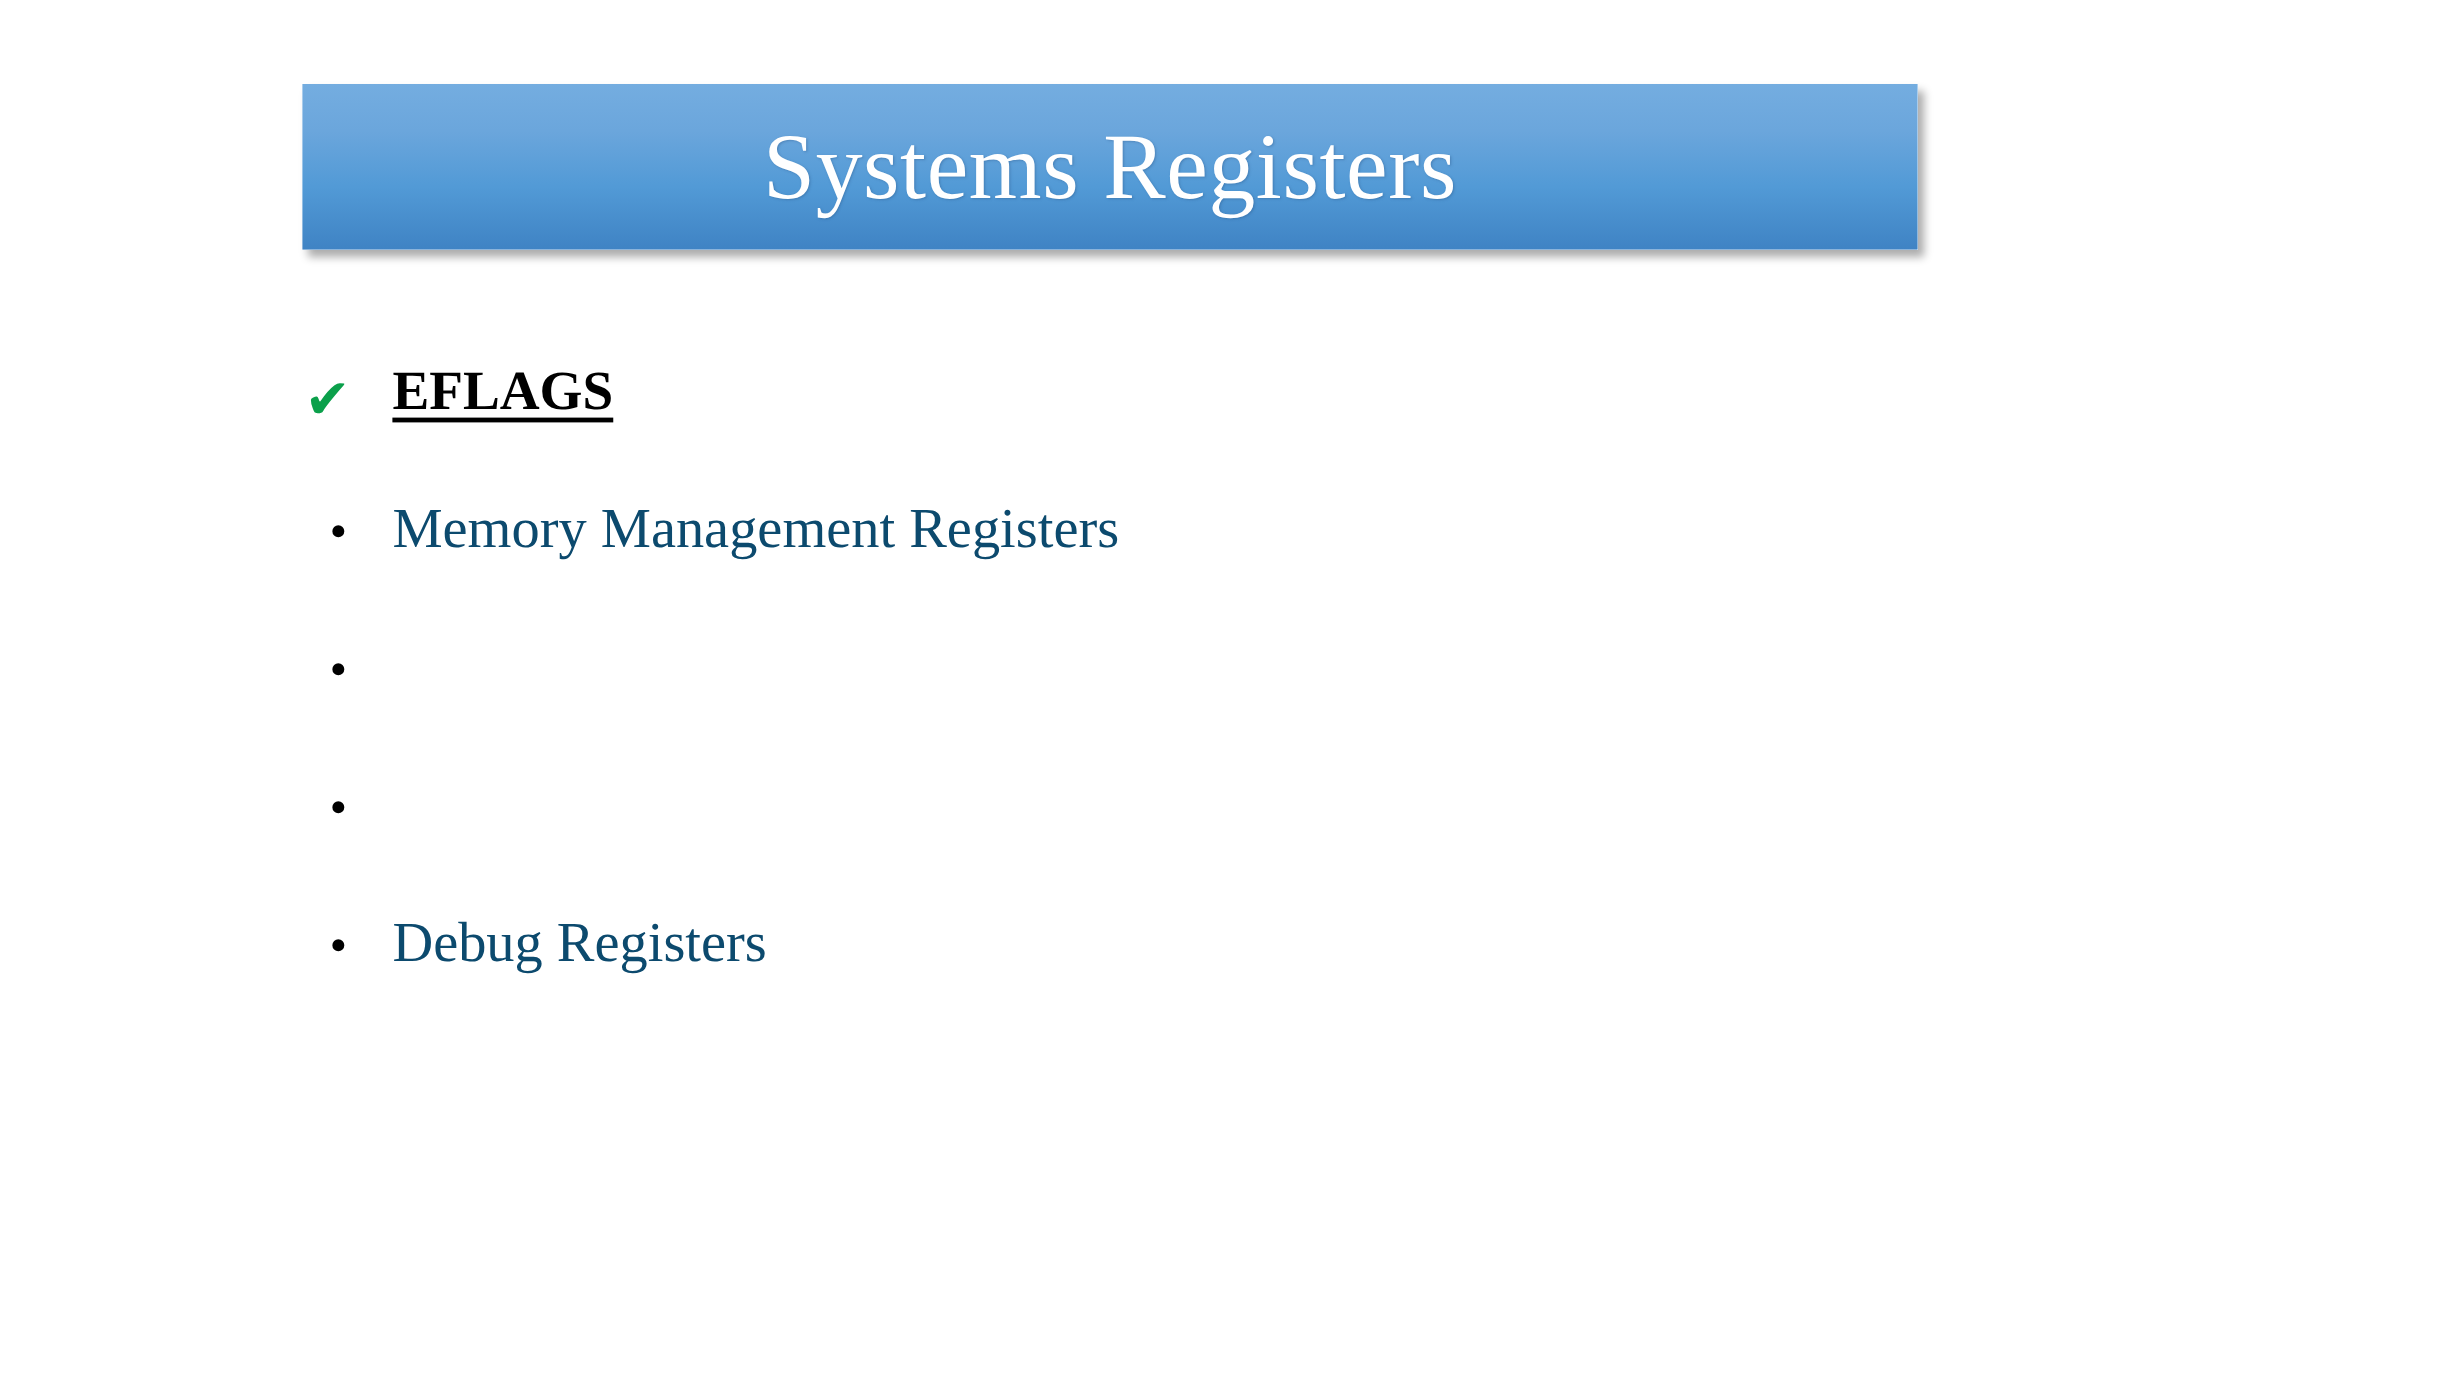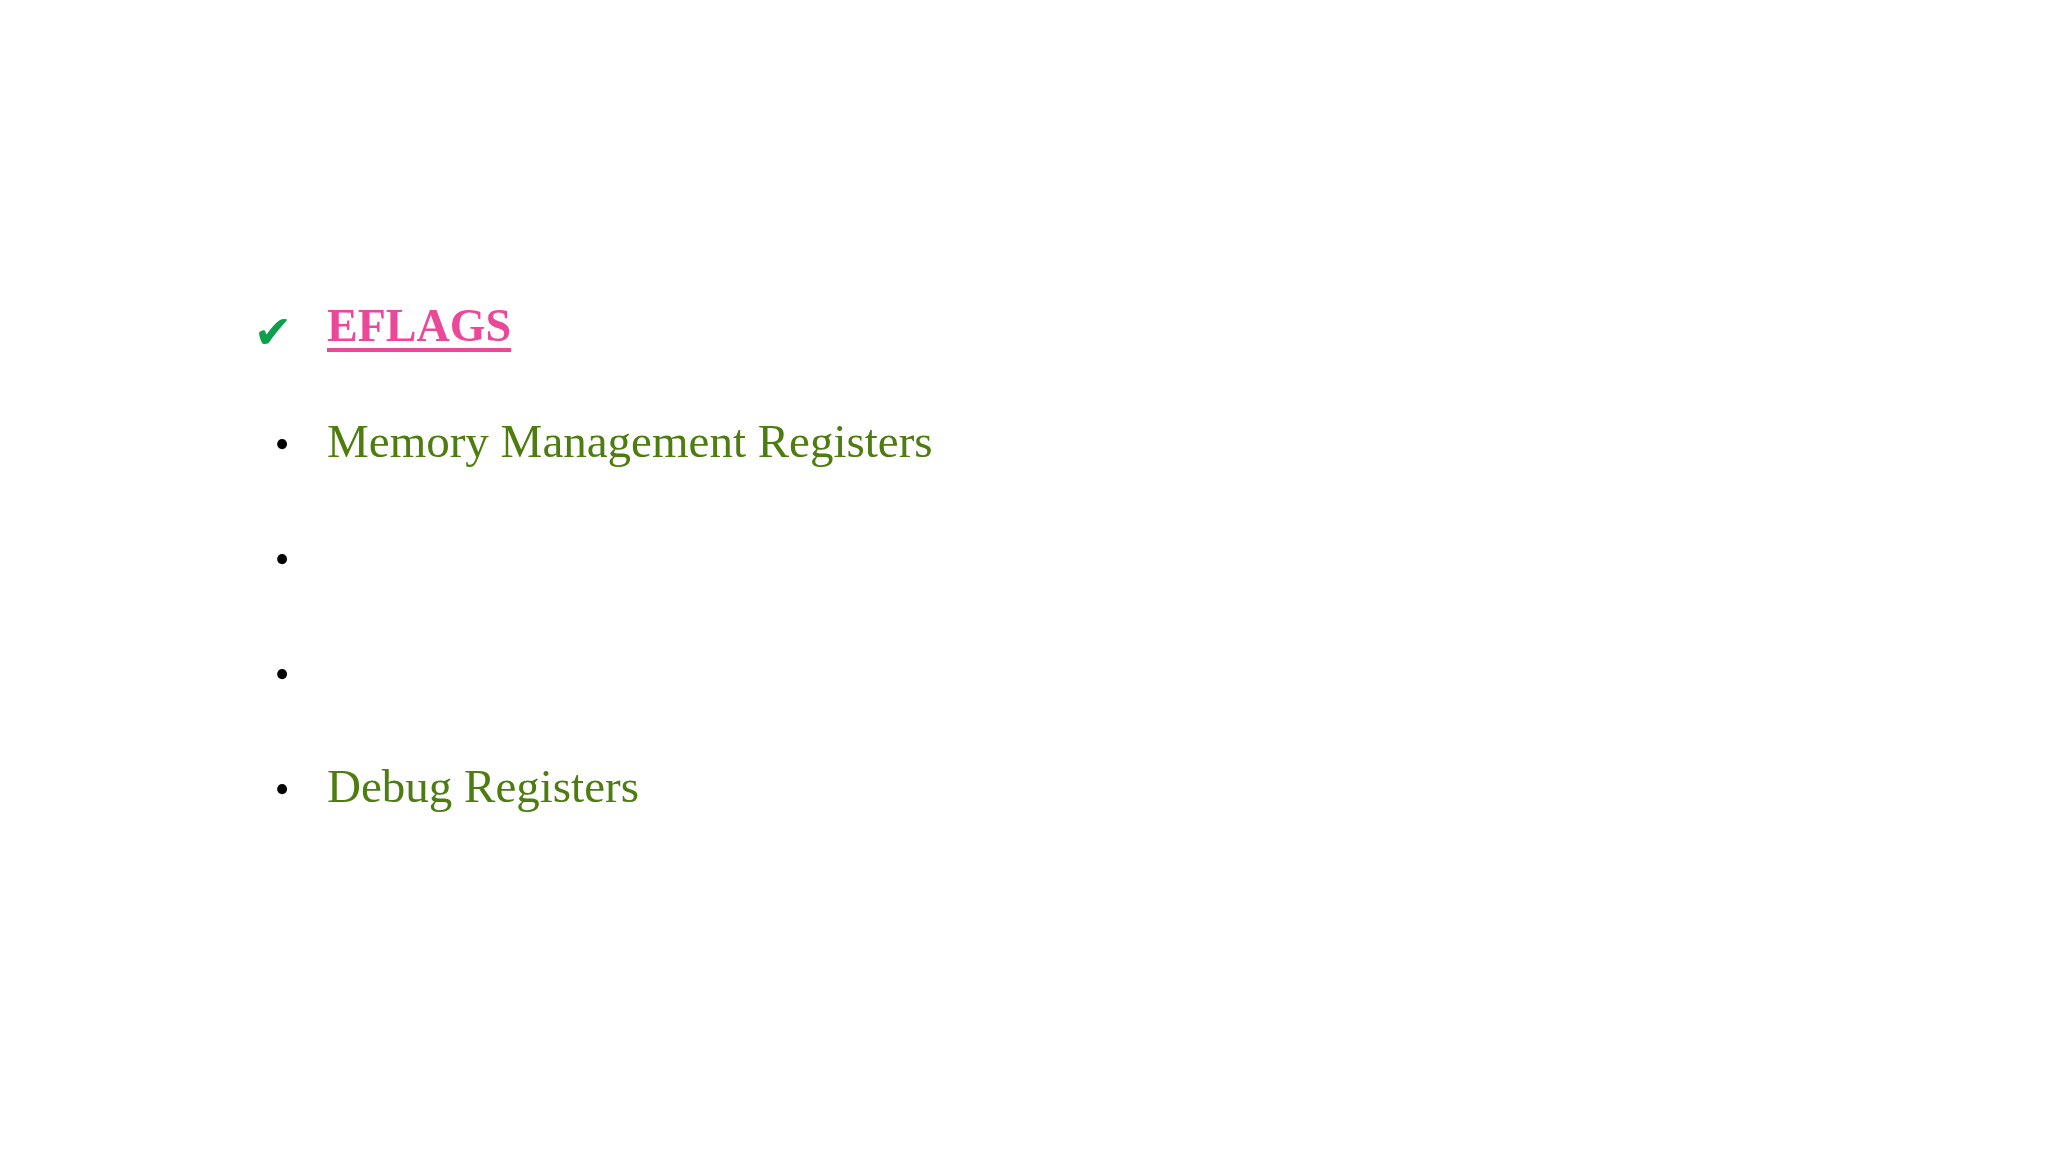--- a/index.html
+++ b/index.html
@@ -79,21 +79,21 @@
     color: #0BA04B;
     font-family: "DejaVu Sans", sans-serif;
     font-size: 46px;
     line-height: 1;
   }
 
   .row-check .row-label {
     position: absolute;
     left: 327px;
     top: 0;
-    color: #ec4899;
+    color: #000000;
     font-family: "Liberation Serif", "DejaVu Serif", serif;
     font-size: 46px;
     font-weight: 700;
     line-height: 1.15;
     text-decoration: underline;
     text-decoration-thickness: 4px;
     text-underline-offset: 7px;
     white-space: nowrap;
   }
 
@@ -106,33 +106,36 @@
     color: #000000;
     font-family: "Liberation Serif", "DejaVu Serif", serif;
     font-size: 42px;
     line-height: 1;
   }
 
   .row-bullet .row-label {
     position: absolute;
     left: 327px;
     top: 0;
-    color: #4d7c0f;
+    color: #0c4a6e;
     font-family: "Liberation Serif", "DejaVu Serif", serif;
     font-size: 47px;
     font-weight: 400;
     line-height: 1.12;
     white-space: nowrap;
   }
 </style>
 </head>
 <body>
 
 <div class="slide">
 
+  <div class="title-banner">
+    <div class="title-text">Systems Registers</div>
+  </div>
 
   <div class="body-list">
 
     <div class="list-row row-check">
       <span class="row-marker">✔</span>
       <span class="row-label">EFLAGS</span>
     </div>
 
     <div class="list-row row-bullet">
       <span class="row-marker">•</span>

